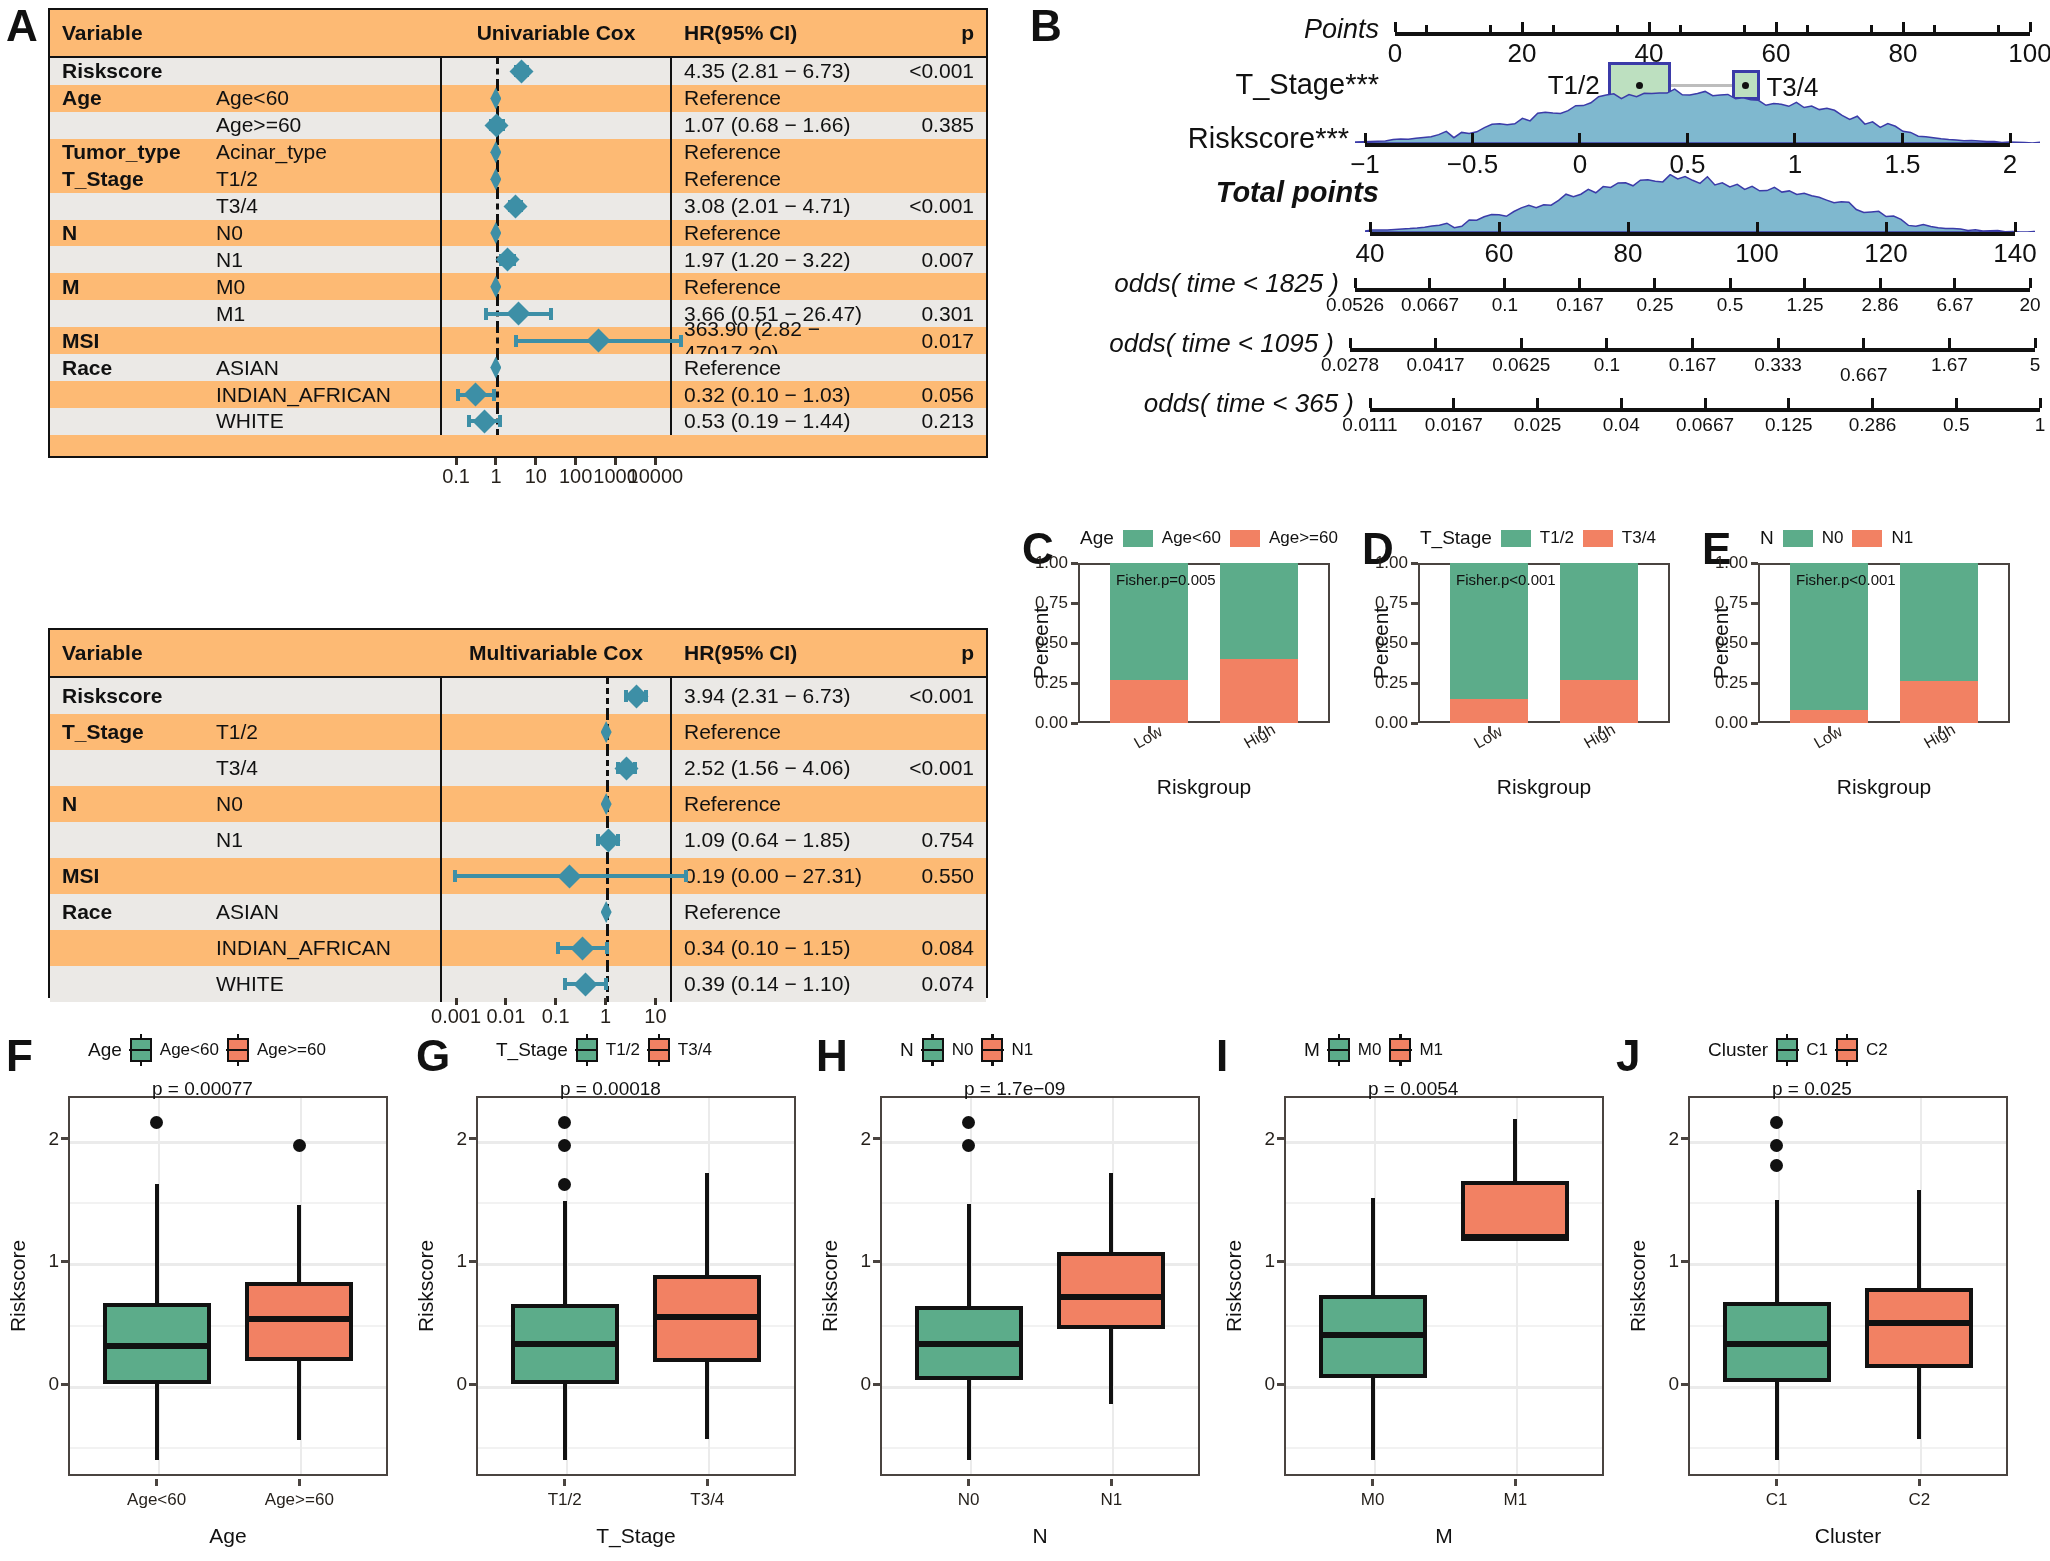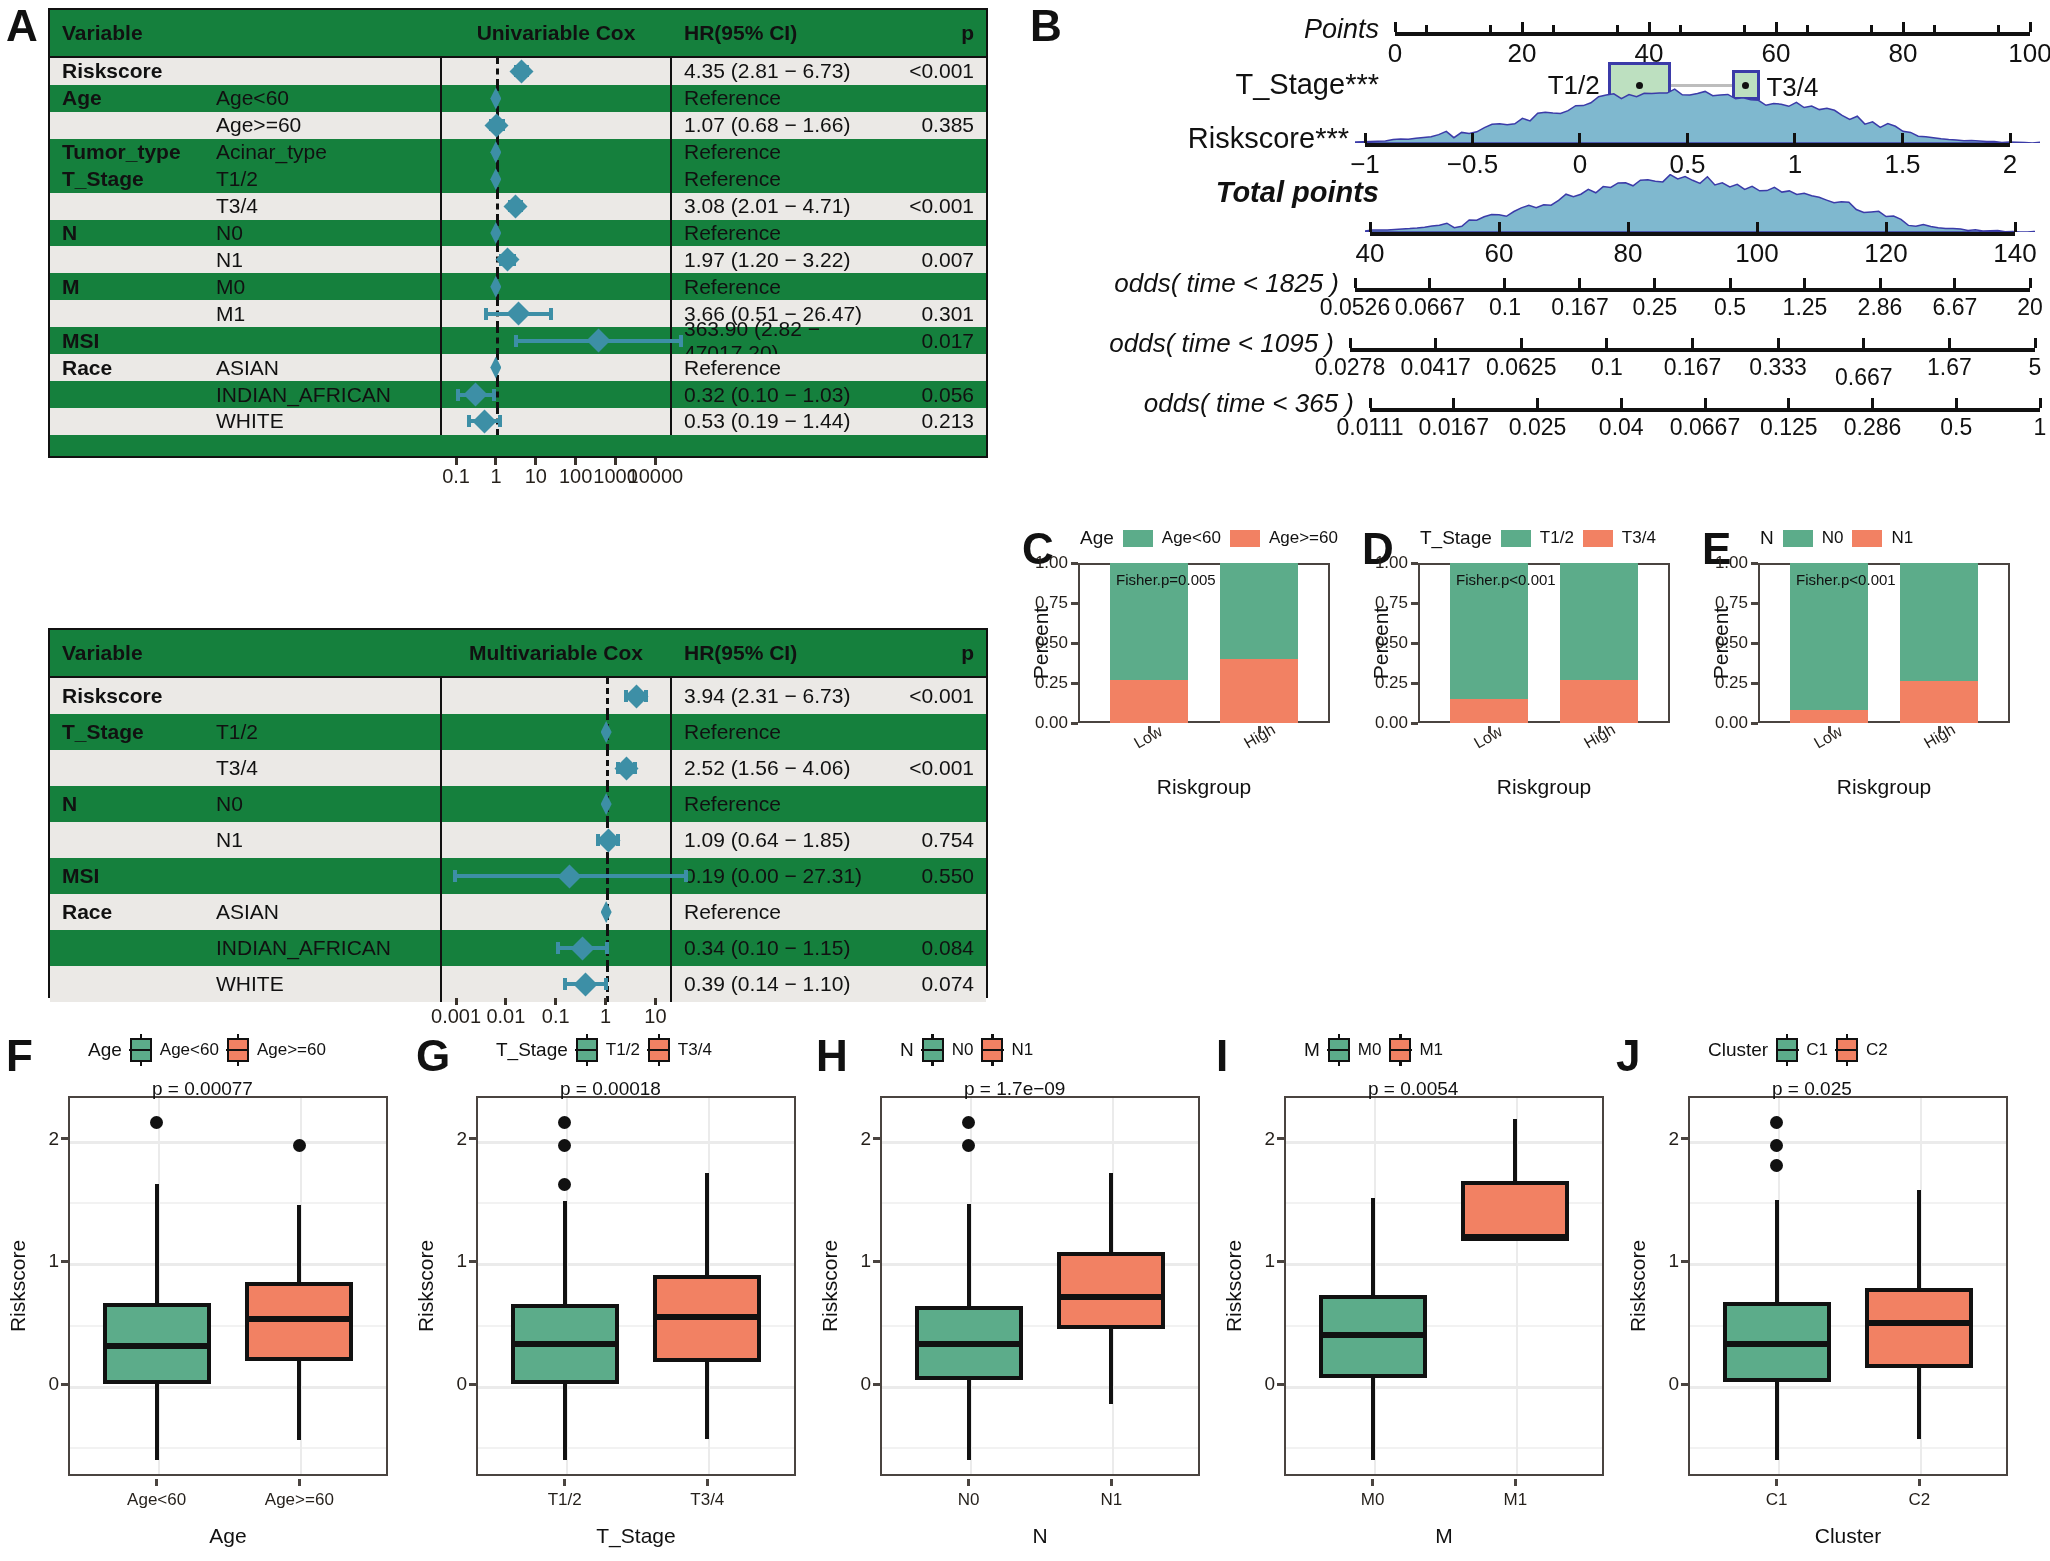--- a/index.html
+++ b/index.html
@@ -2,21 +2,21 @@
 <html><head>
 <meta charset="utf-8">
 <style>
   html,body{margin:0;padding:0;background:#fff;}
   body{width:2050px;height:1561px;position:relative;
        font-family:"Liberation Sans","DejaVu Sans",sans-serif;color:#111;overflow:hidden;}
   .panel{position:absolute;}
   .plabel{position:absolute;font-weight:bold;font-size:44px;font-family:"Liberation Sans",sans-serif;line-height:1;}
 
   
-  .ftable{position:absolute;border:2.5px solid #111;box-sizing:border-box;background:#15803d;}
+  .ftable{position:absolute;border:2.5px solid #111;box-sizing:border-box;background:#fdba74;}
   .frow{display:flex;align-items:stretch;position:relative;}
   .frow.alt{background:#ebe9e6;}
   .fhead{display:flex;align-items:center;border-bottom:2.5px solid #111;font-weight:bold;font-size:21px;}
   .c1{width:160px;padding-left:12px;display:flex;align-items:center;box-sizing:border-box;}
   .c2{width:232px;padding-left:6px;display:flex;align-items:center;box-sizing:border-box;
       border-right:2.5px solid #111;}
   .c3{flex:1;position:relative;border-right:2.5px solid #111;box-sizing:border-box;}
   .c4{width:224px;padding-left:12px;display:flex;align-items:center;box-sizing:border-box;font-size:21px;}
   .c5{width:90px;padding-right:12px;display:flex;align-items:center;justify-content:flex-end;
       box-sizing:border-box;font-size:21px;}
@@ -36,21 +36,21 @@
   .axis{position:absolute;height:30px;}
   .axis .tick{position:absolute;width:3px;height:7px;background:#3a332c;top:0;}
   .axis .tl{position:absolute;top:7px;transform:translateX(-50%);font-size:20px;color:#241f1a;white-space:nowrap;}
 
   
   .nomolabel{position:absolute;text-align:right;font-size:26px;white-space:nowrap;}
   .nomoline{position:absolute;height:4px;background:#111;}
   .nticks{position:absolute;}
   .nticks .t{position:absolute;width:3px;background:#111;}
   .nticks .lab{position:absolute;transform:translateX(-50%);font-size:26px;white-space:nowrap;}
-  .nticks .lab.sm{font-size:23px;}
+  .nticks .lab.sm{font-size:19px;}
   .nbox{position:absolute;background:#bde0c0;border:3px solid #3b3ba8;box-sizing:border-box;}
   .nbox .ctr{position:absolute;width:7px;height:7px;border-radius:50%;background:#111;
              left:50%;top:50%;margin-left:-3.5px;margin-top:-3.5px;}
   .nconn{position:absolute;height:3px;background:#bdbdbd;}
 
   
   .gg{position:absolute;}
   .gglegend{position:absolute;display:flex;align-items:center;gap:9px;font-size:17px;white-space:nowrap;}
   .swatch{width:30px;height:17px;display:inline-block;}
   .ggpanel{position:absolute;border:2.5px solid #4a4440;box-sizing:border-box;background:#fff;}

